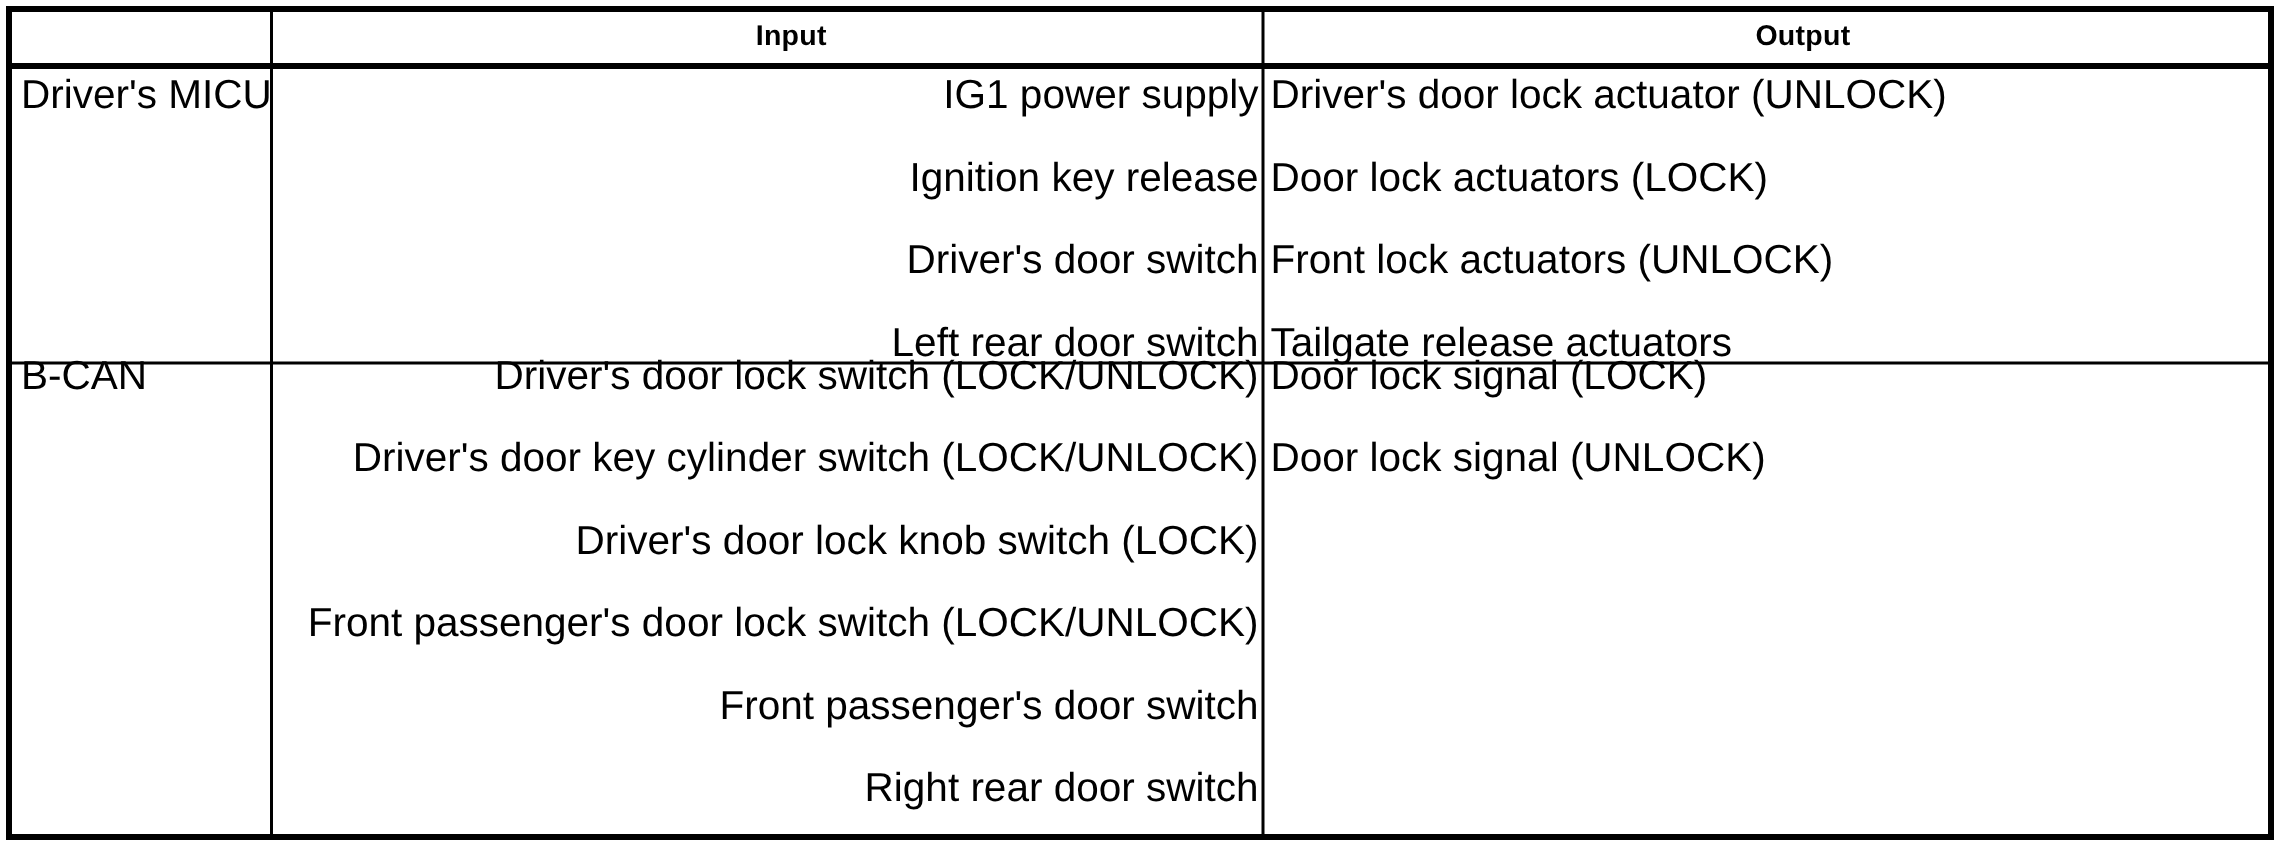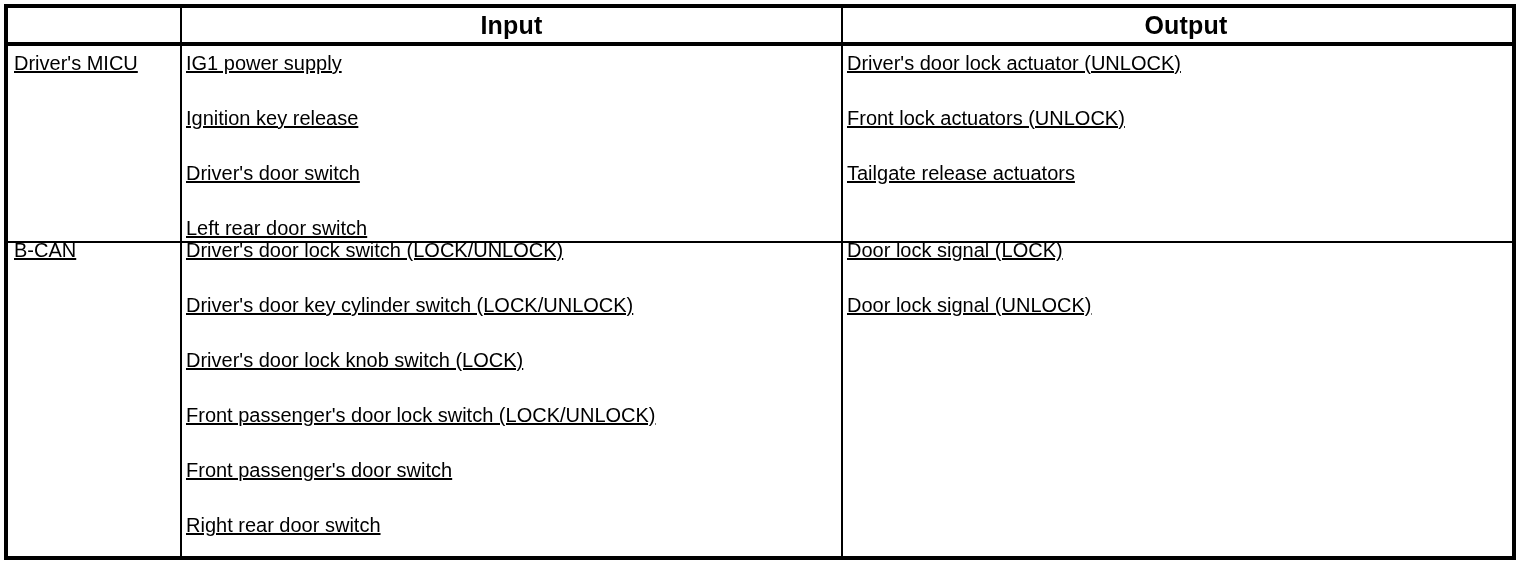--- a/index.html
+++ b/index.html
@@ -61,36 +61,36 @@
     top: 0;
     right: 0;
     height: 34px;
   }
   .header-cell {
     position: absolute;
     top: 0;
     height: 34px;
     line-height: 34px;
     text-align: center;
-    font-size: 25px;
+    font-size: 19px;
     font-weight: bold;
     letter-spacing: 0.2px;
+    margin-left: 16px;
   }
   .header-input  { left: 174px; width: 659px; }
   .header-output { left: 835px; width: 686px; }
 
   
   .cell {
     position: absolute;
-    font-size: 20px;
+    font-size: 27px;
     line-height: 26px;
-    text-decoration: underline;
   }
   .cell-label   { left: 6px;   width: 166px; }
-  .cell-input   { left: 178px; width: 653px; }
+  .cell-input   { left: 178px; width: 653px; text-align: right; }
   .cell-output  { left: 839px; width: 663px; }
 
   .sect-micu  { top: 42px; }
   .sect-bcan  { top: 229px; }
 
   .line-item {
     height: 55px;
     white-space: nowrap;
   }
   .label-item {
@@ -118,20 +118,21 @@
       <div class="label-item">Driver's MICU</div>
     </div>
     <div class="cell cell-input sect-micu">
       <div class="line-item">IG1 power supply</div>
       <div class="line-item">Ignition key release</div>
       <div class="line-item">Driver's door switch</div>
       <div class="line-item">Left rear door switch</div>
     </div>
     <div class="cell cell-output sect-micu">
       <div class="line-item">Driver's door lock actuator (UNLOCK)</div>
+      <div class="line-item">Door lock actuators (LOCK)</div>
       <div class="line-item">Front lock actuators (UNLOCK)</div>
       <div class="line-item">Tailgate release actuators</div>
     </div>
 
     <div class="cell cell-label sect-bcan">
       <div class="label-item">B-CAN</div>
     </div>
     <div class="cell cell-input sect-bcan">
       <div class="line-item">Driver's door lock switch (LOCK/UNLOCK)</div>
       <div class="line-item">Driver's door key cylinder switch (LOCK/UNLOCK)</div>

